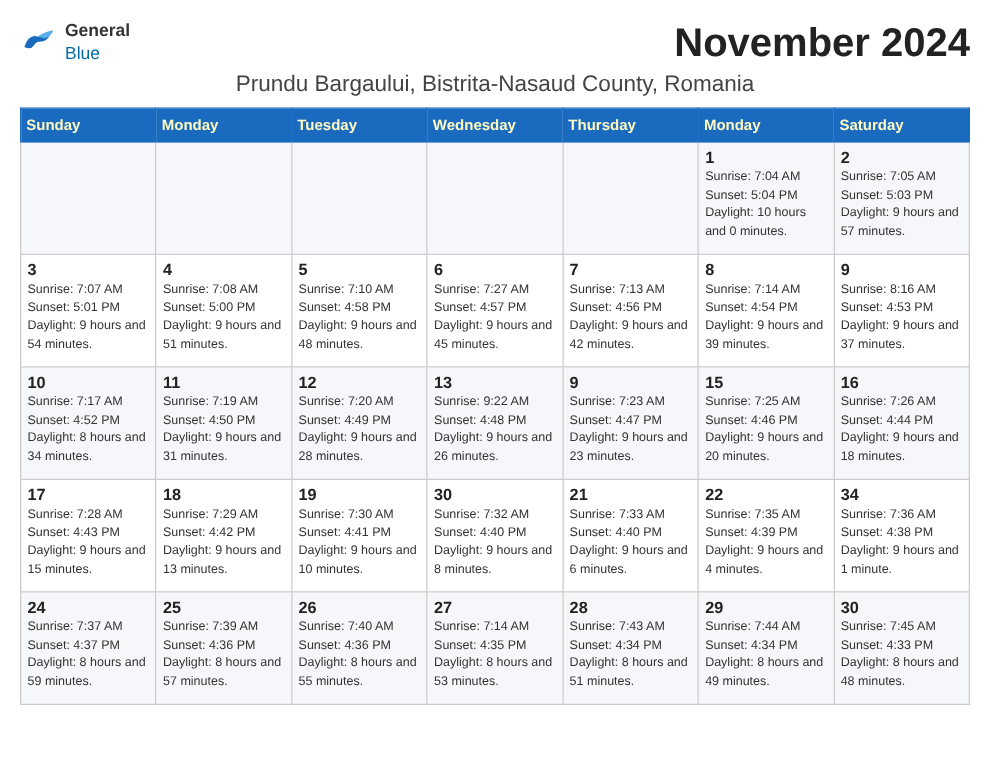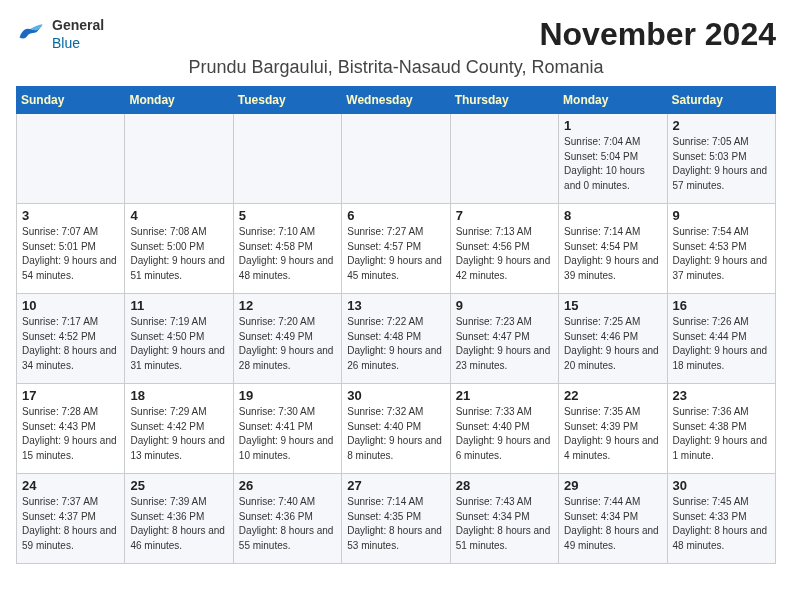--- a/index.html
+++ b/index.html
@@ -182,21 +182,21 @@
         <span class="day-number">8</span>
         <div class="day-info">
           <span>Sunrise: 7:14 AM</span><br>
           <span>Sunset: 4:54 PM</span><br>
           <span>Daylight: 9 hours and 39 minutes.</span>
         </div>
       </td>
           <td>
         <span class="day-number">9</span>
         <div class="day-info">
-          <span>Sunrise: 7:54 AM</span><br>
+          <span>Sunrise: 8:16 AM</span><br>
           <span>Sunset: 4:53 PM</span><br>
           <span>Daylight: 9 hours and 37 minutes.</span>
         </div>
       </td>
         </tr>
         <tr>
           <td>
         <span class="day-number">10</span>
         <div class="day-info">
           <span>Sunrise: 7:17 AM</span><br>
@@ -216,21 +216,21 @@
         <span class="day-number">12</span>
         <div class="day-info">
           <span>Sunrise: 7:20 AM</span><br>
           <span>Sunset: 4:49 PM</span><br>
           <span>Daylight: 9 hours and 28 minutes.</span>
         </div>
       </td>
           <td>
         <span class="day-number">13</span>
         <div class="day-info">
-          <span>Sunrise: 7:22 AM</span><br>
+          <span>Sunrise: 9:22 AM</span><br>
           <span>Sunset: 4:48 PM</span><br>
           <span>Daylight: 9 hours and 26 minutes.</span>
         </div>
       </td>
           <td>
         <span class="day-number">9</span>
         <div class="day-info">
           <span>Sunrise: 7:23 AM</span><br>
           <span>Sunset: 4:47 PM</span><br>
           <span>Daylight: 9 hours and 23 minutes.</span>
@@ -296,21 +296,21 @@
       </td>
           <td>
         <span class="day-number">22</span>
         <div class="day-info">
           <span>Sunrise: 7:35 AM</span><br>
           <span>Sunset: 4:39 PM</span><br>
           <span>Daylight: 9 hours and 4 minutes.</span>
         </div>
       </td>
           <td>
-        <span class="day-number">23</span>
+        <span class="day-number">34</span>
         <div class="day-info">
           <span>Sunrise: 7:36 AM</span><br>
           <span>Sunset: 4:38 PM</span><br>
           <span>Daylight: 9 hours and 1 minute.</span>
         </div>
       </td>
         </tr>
         <tr>
           <td>
         <span class="day-number">24</span>
@@ -318,21 +318,21 @@
           <span>Sunrise: 7:37 AM</span><br>
           <span>Sunset: 4:37 PM</span><br>
           <span>Daylight: 8 hours and 59 minutes.</span>
         </div>
       </td>
           <td>
         <span class="day-number">25</span>
         <div class="day-info">
           <span>Sunrise: 7:39 AM</span><br>
           <span>Sunset: 4:36 PM</span><br>
-          <span>Daylight: 8 hours and 46 minutes.</span>
+          <span>Daylight: 8 hours and 57 minutes.</span>
         </div>
       </td>
           <td>
         <span class="day-number">26</span>
         <div class="day-info">
           <span>Sunrise: 7:40 AM</span><br>
           <span>Sunset: 4:36 PM</span><br>
           <span>Daylight: 8 hours and 55 minutes.</span>
         </div>
       </td>

